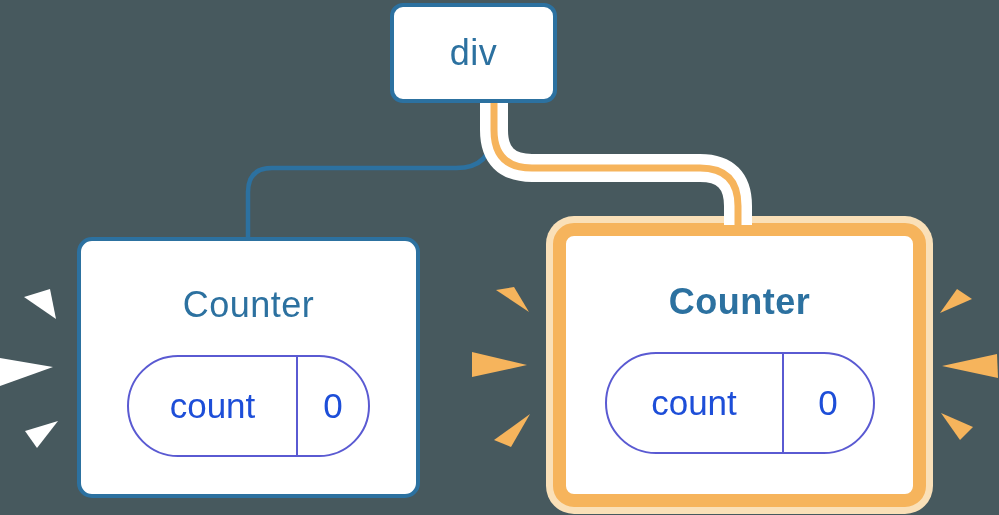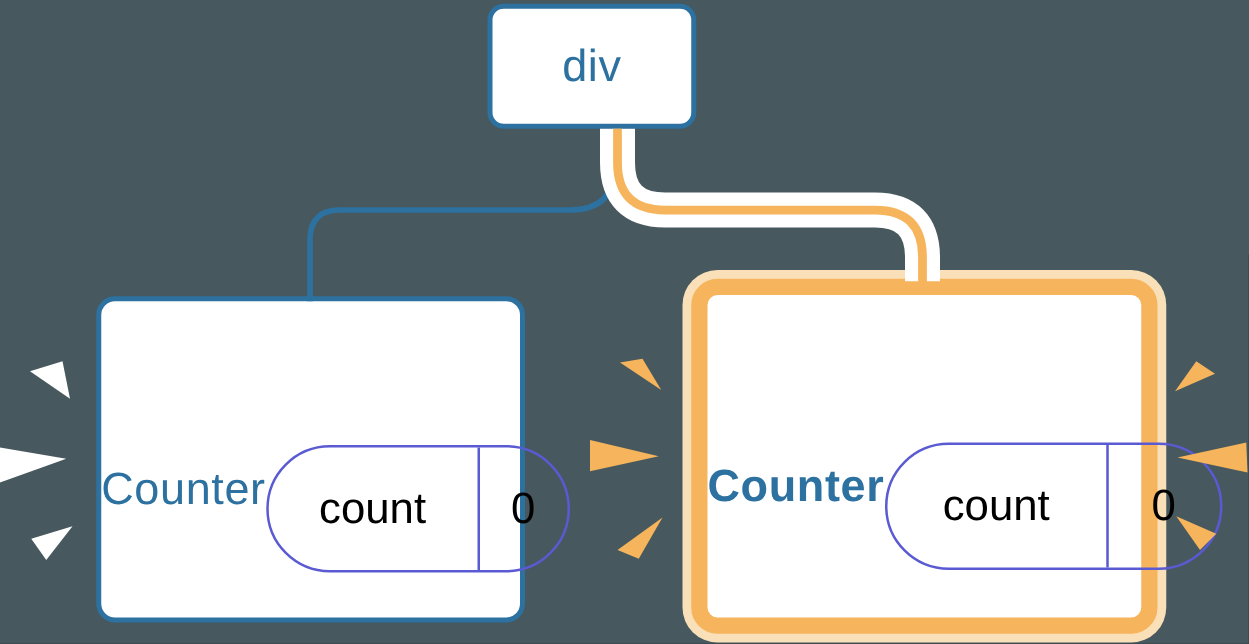--- a/index.html
+++ b/index.html
@@ -12,33 +12,33 @@
   }
   .node{position:absolute;background:#ffffff;box-sizing:border-box;}
   .div-node{
     left:390px;top:3px;width:167px;height:100px;
     border:4px solid #2C71A0;border-radius:13px;
     display:flex;align-items:center;justify-content:center;
     font-size:36px;color:#2C71A0;letter-spacing:.5px;
   }
   .counter-box{
     background:#ffffff;box-sizing:border-box;
-    display:flex;flex-direction:row;align-items:center;
+    display:flex;flex-direction:column;align-items:center;
   }
   .left-counter{
     position:absolute;left:77px;top:237px;width:343px;height:261px;
     border:4px solid #2C71A0;border-radius:15px;padding-top:46px;
   }
   .title{font-size:36px;line-height:1;color:#2C71A0;letter-spacing:.5px;}
   .title.bold{font-weight:700;}
   .pill{
     margin-top:32px;height:102px;box-sizing:border-box;
     border:2.5px solid #5A5AD2;border-radius:60px;
     display:flex;align-items:stretch;
-    color:#000000;font-size:35px;
+    color:#1d4ed8;font-size:35px;
   }
   .pill .key{display:flex;align-items:center;justify-content:center;}
   .pill .val{display:flex;align-items:center;justify-content:center;border-left:2.5px solid #5A5AD2;}
   .left-counter .key{width:167px;}
   .left-counter .val{width:70px;}
   .highlight-ring{
     position:absolute;left:546px;top:216px;width:387px;height:298px;
     background:#FAE0B8;border-radius:28px;padding:7px;box-sizing:border-box;
   }
   .right-counter{

